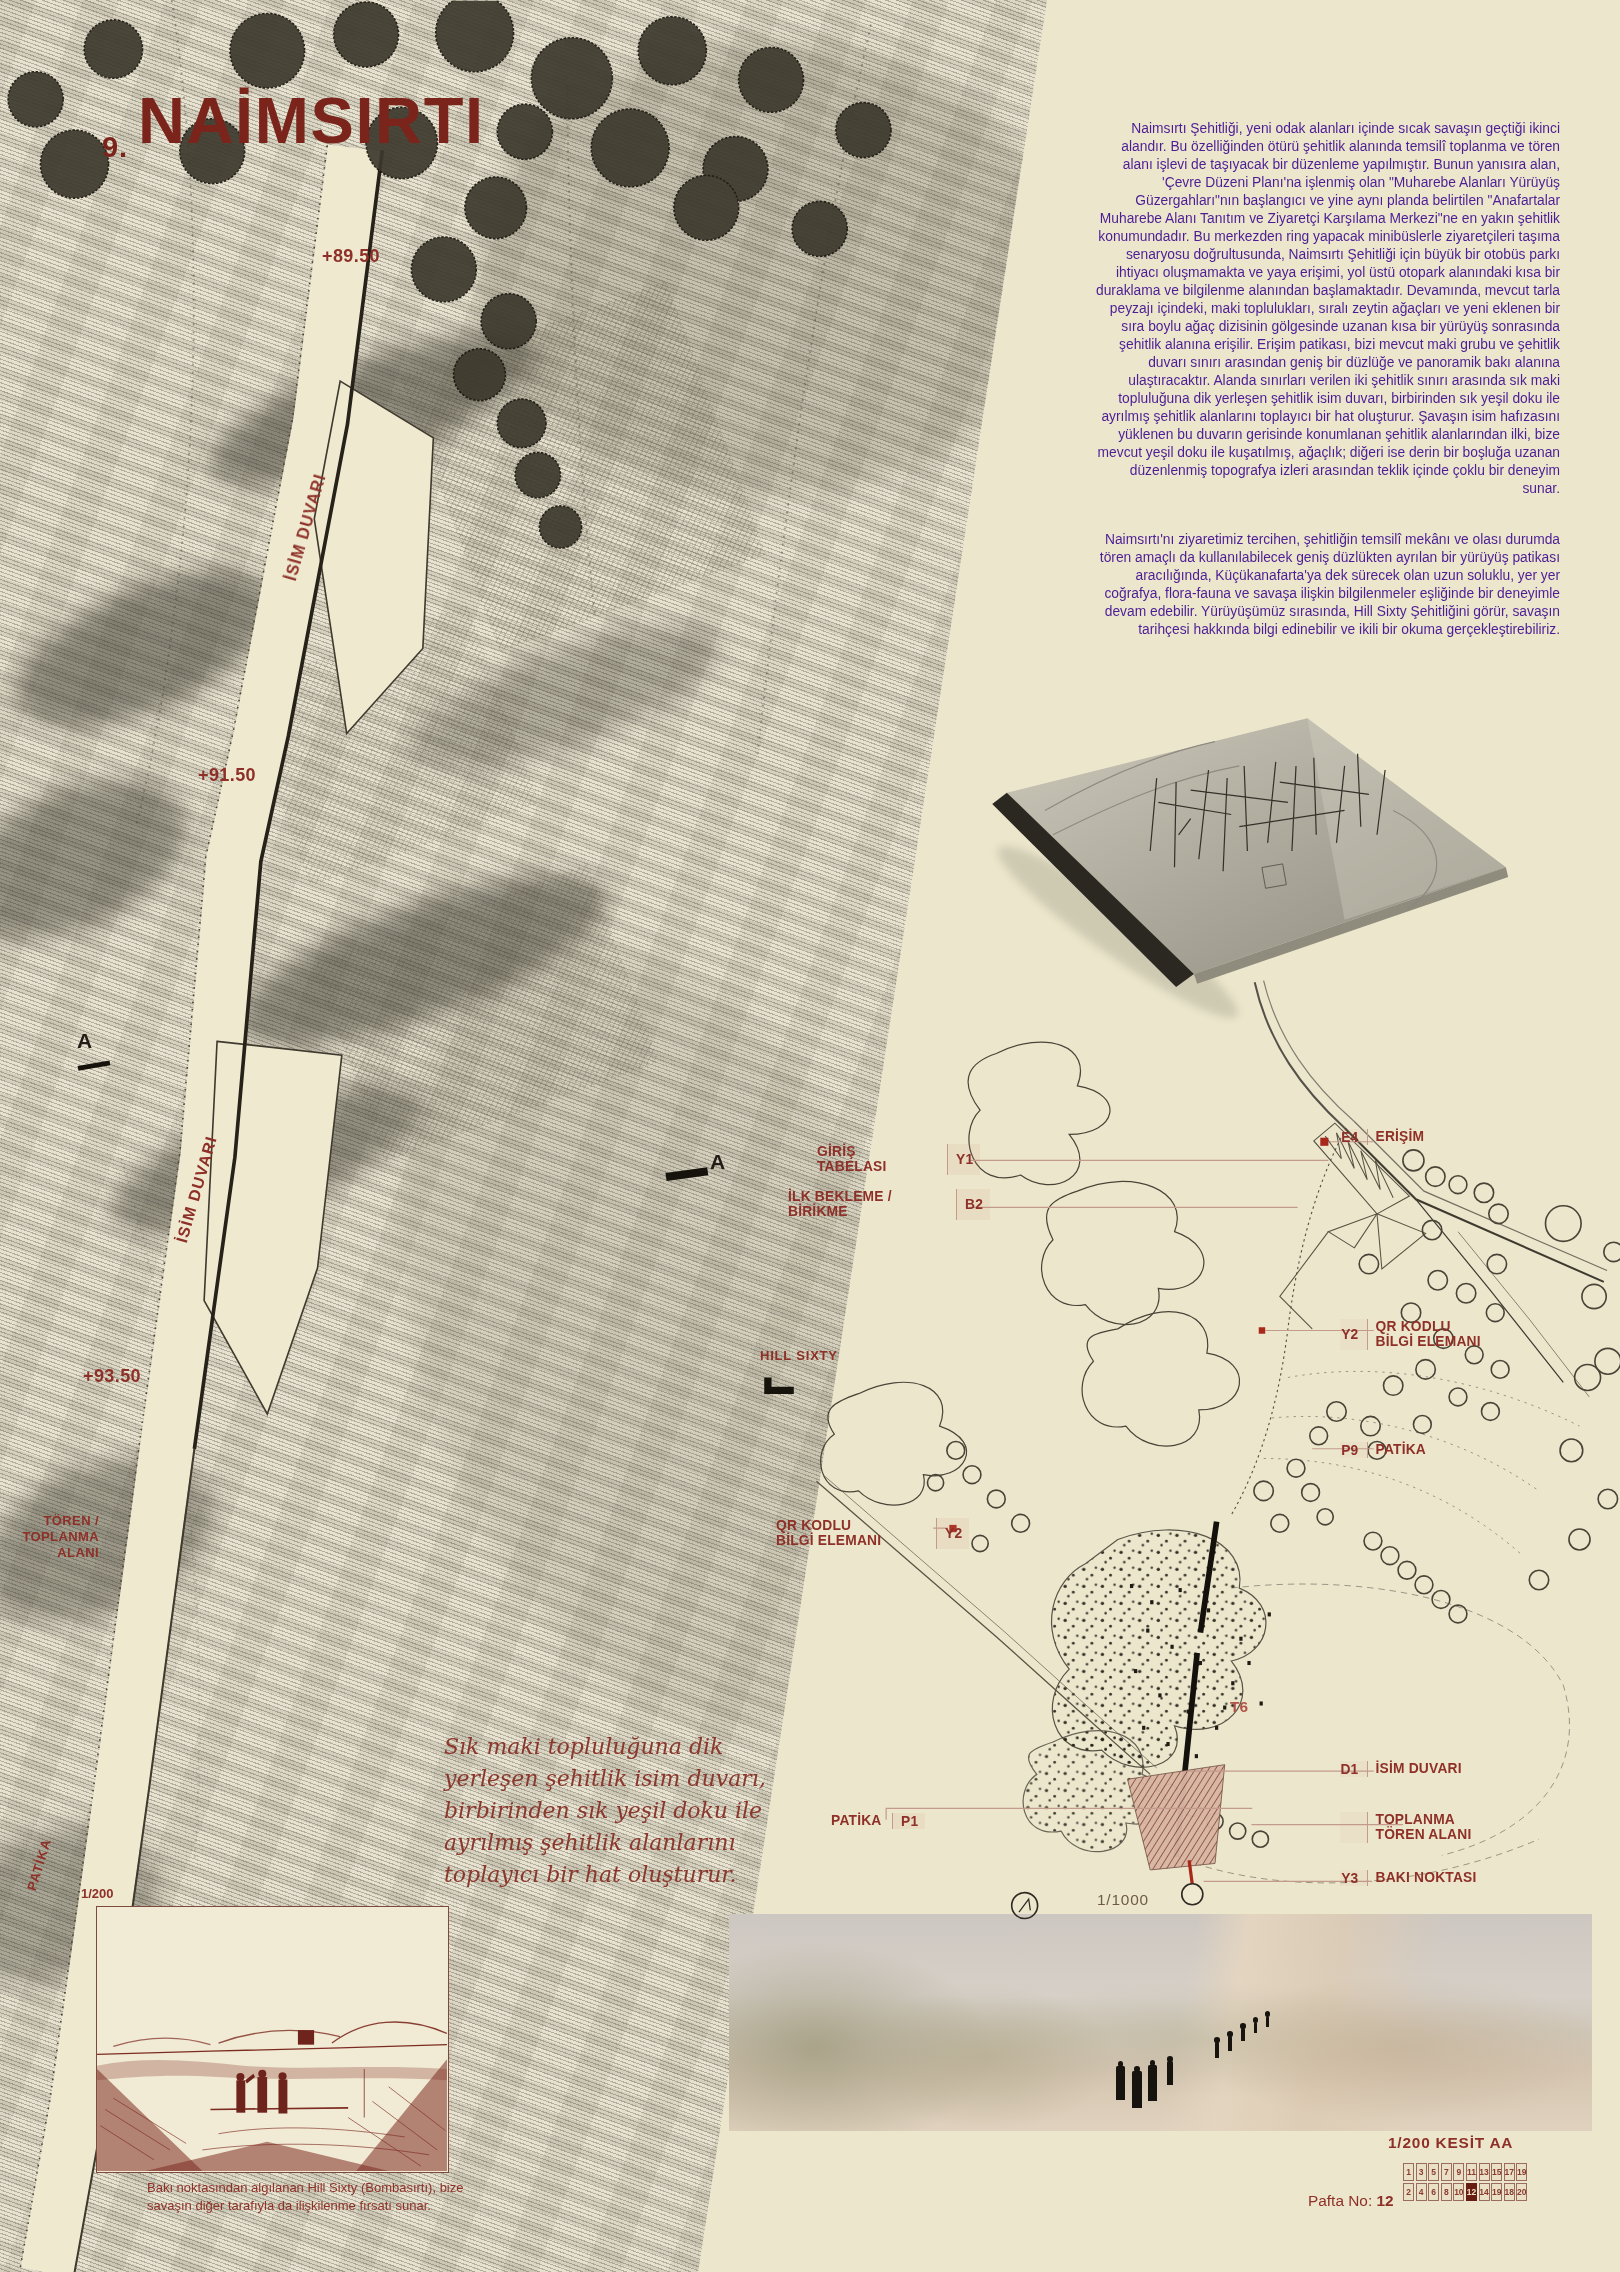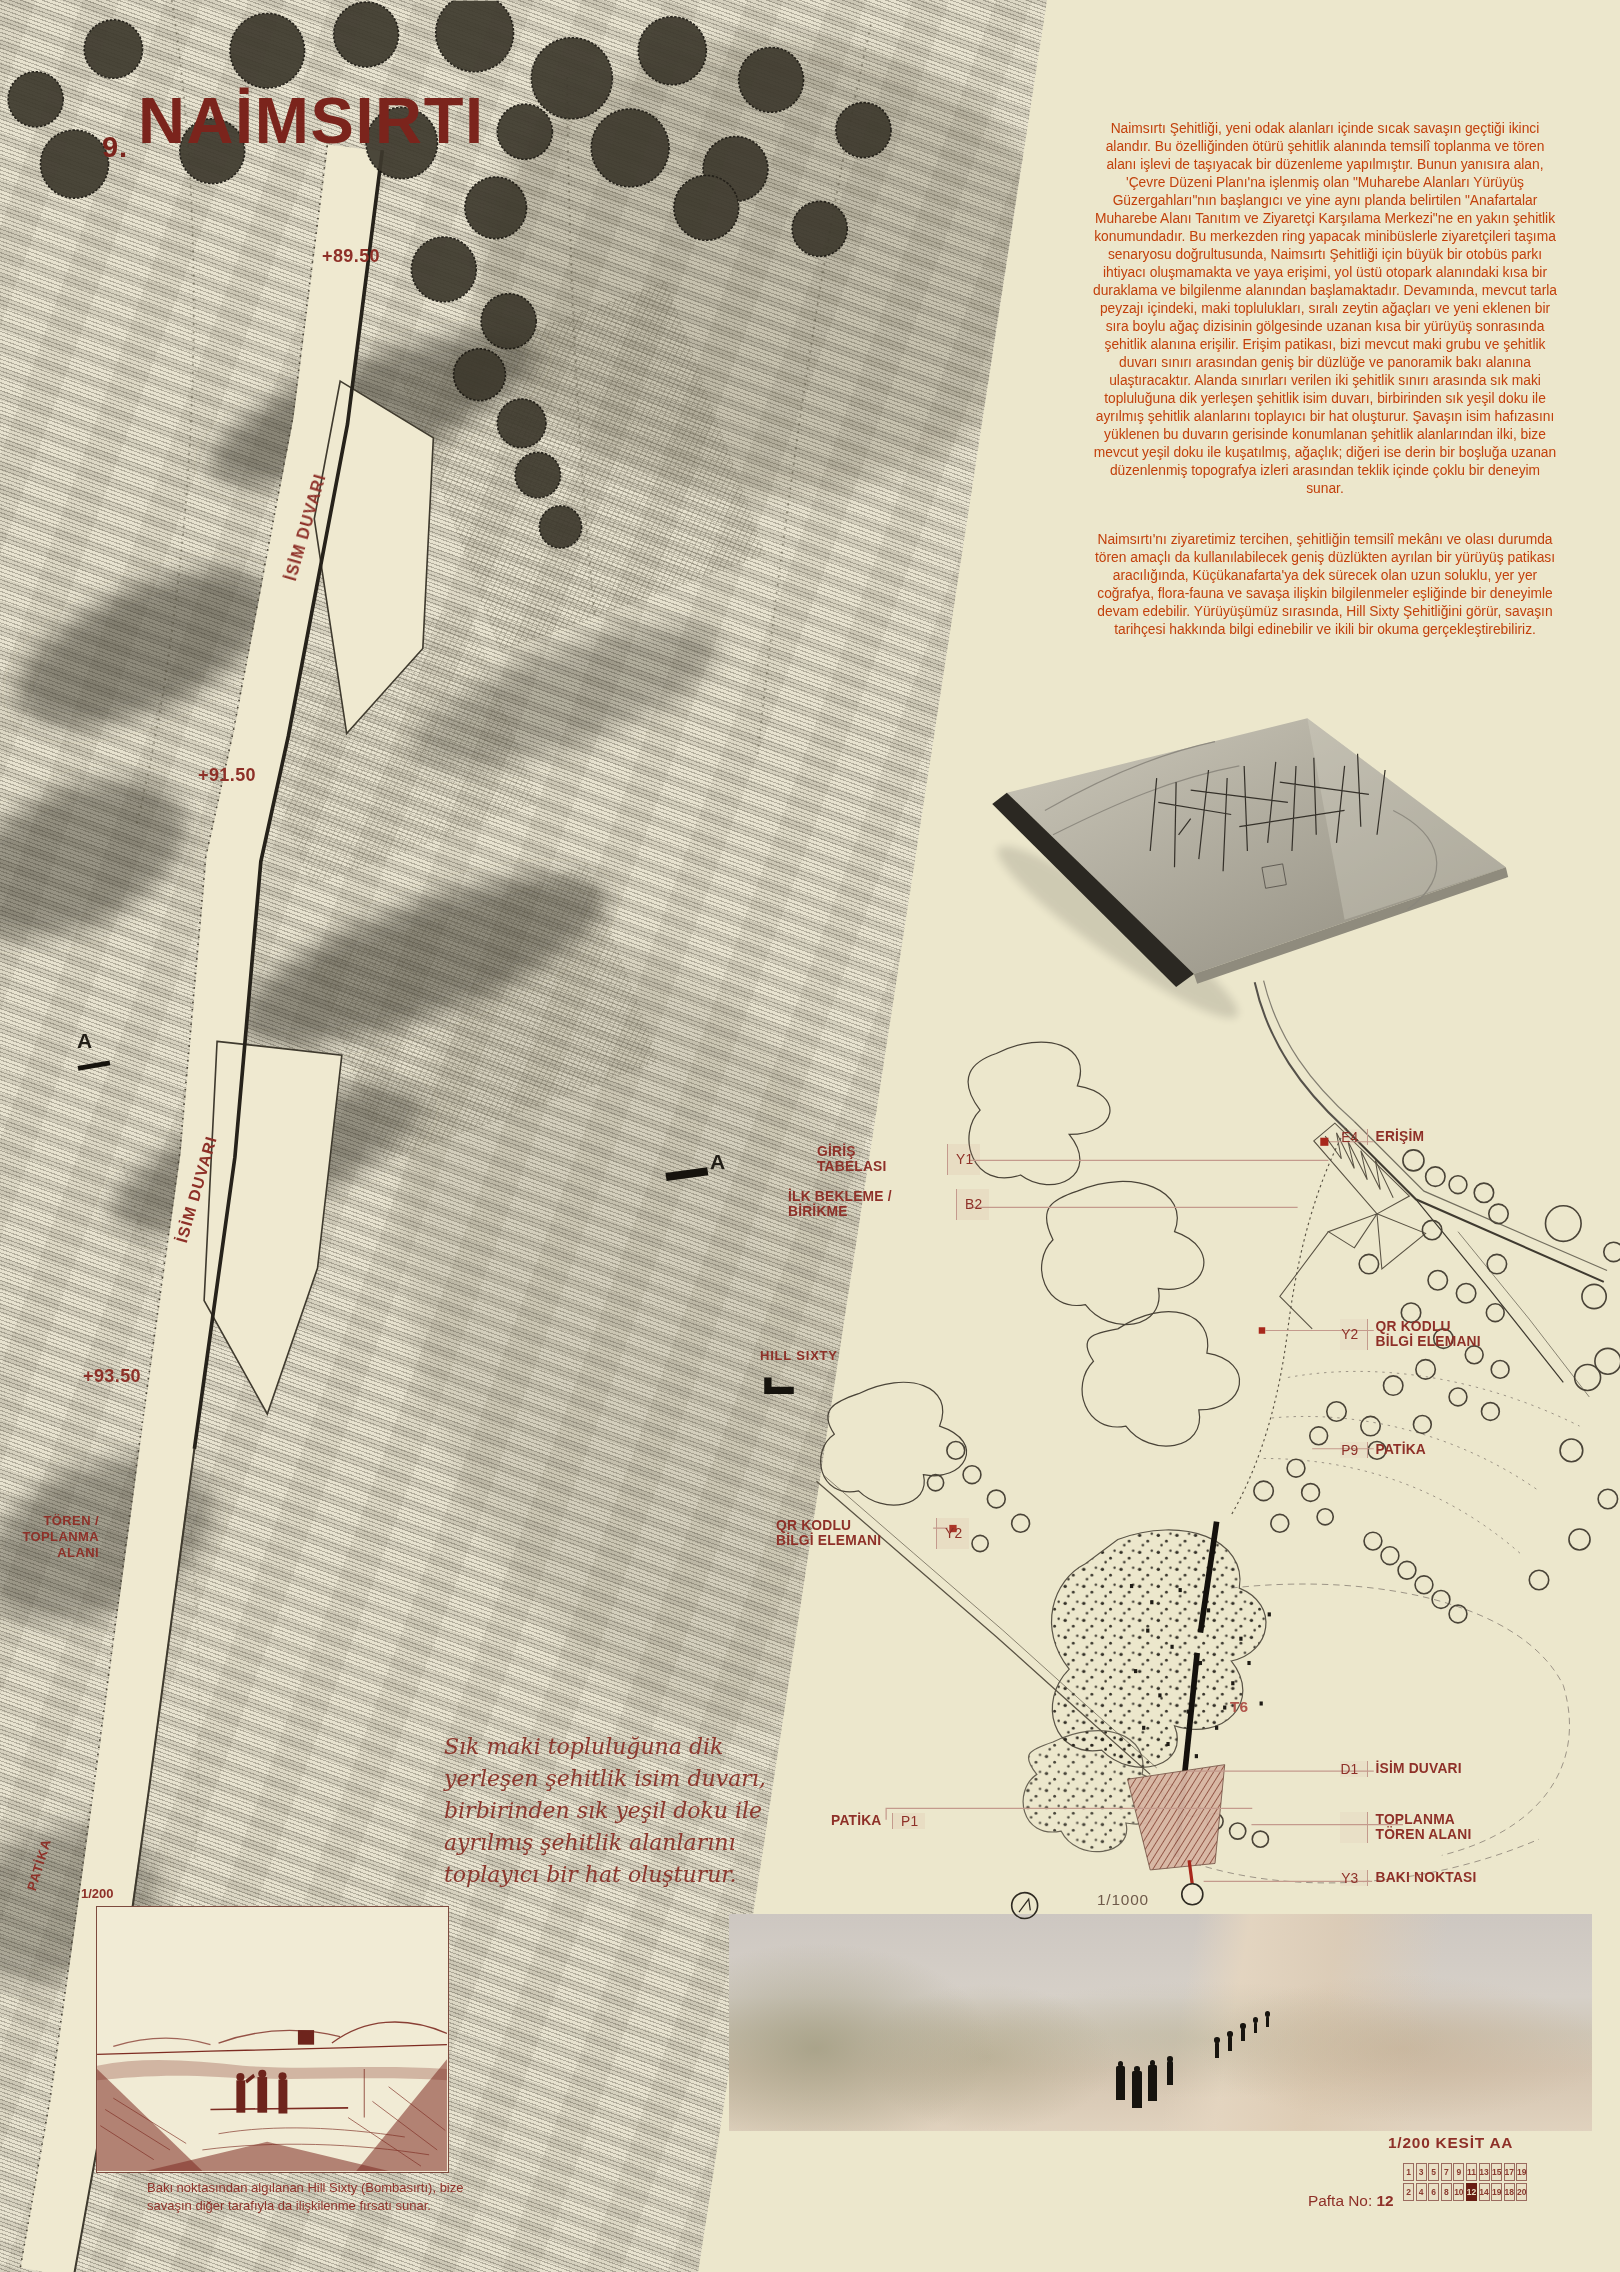--- a/index.html
+++ b/index.html
@@ -34,31 +34,31 @@
   
   .abs{position:absolute;z-index:3}
   .title-num{font:700 29px "Liberation Sans",sans-serif;color:var(--titlered);letter-spacing:0.8px}
   .title-main{font:700 65px/65px "Liberation Sans",sans-serif;color:var(--titlered);letter-spacing:1.6px}
   .elev{font:700 18px "Liberation Sans",sans-serif;color:var(--red);letter-spacing:0.4px}
   .rotlab{font:700 16px "Liberation Sans",sans-serif;color:var(--red);letter-spacing:1.2px;
           transform-origin:0 0;white-space:nowrap}
   .ceremony{font:700 13px/16px "Liberation Sans",sans-serif;color:var(--red);
             text-align:right;white-space:pre-line;width:83px;letter-spacing:0.4px}
   .secA{font:700 21px "Liberation Sans",sans-serif;color:#211d16}
-  .body-text{width:470px;font:400 13.8px/18px "Liberation Sans",sans-serif;color:#c2410c;text-align:center}
+  .body-text{width:470px;font:400 13.8px/18px "Liberation Sans",sans-serif;color:#4c1d95;text-align:right}
   .pullquote{width:350px;font:italic 400 22px/32px "DejaVu Serif",serif;color:#8b372d}
   .scale-note{font:700 13px "Liberation Sans",sans-serif;color:var(--red)}
   .scale-plain{font:400 15.4px "Liberation Sans",sans-serif;color:#6f5a4a;letter-spacing:0.8px}
   .caption{width:348px;font:400 13px/18px "Liberation Sans",sans-serif;color:var(--red);white-space:pre-line}
   
   .lab{position:absolute;z-index:4;display:flex;align-items:stretch;
        font:700 13.8px/15.4px "Liberation Sans",sans-serif;color:var(--red);letter-spacing:0.2px}
   .lab .nm{white-space:pre-line}
   .lab.left .nm{text-align:left}
-  .lab .cd{display:flex;align-items:center;font-weight:400}
+  .lab .cd{display:flex;align-items:center;font-weight:700}
   .lab.left .cd{margin-left:8px;border-left:1.6px solid var(--leader);
                 padding:0.8px 6.5px 0 8px;background:rgba(205,150,135,.12)}
   .lab.right .cd{margin-right:8px;border-right:1.6px solid var(--leader);
                  padding:0.8px 8px 0 0;min-width:27.5px;justify-content:flex-end;
                  background:rgba(205,150,135,.08)}
   .hill{font:700 13px "Liberation Sans",sans-serif;color:var(--red);letter-spacing:0.8px}
   .t6{font:700 15.4px "Liberation Sans",sans-serif;color:#b0544a}
   
   .sketch{position:absolute;left:96px;top:1906px;width:353px;height:267px;z-index:3;
           background:#f1ebd5;border:1.6px solid #7d4a3e;overflow:hidden}

